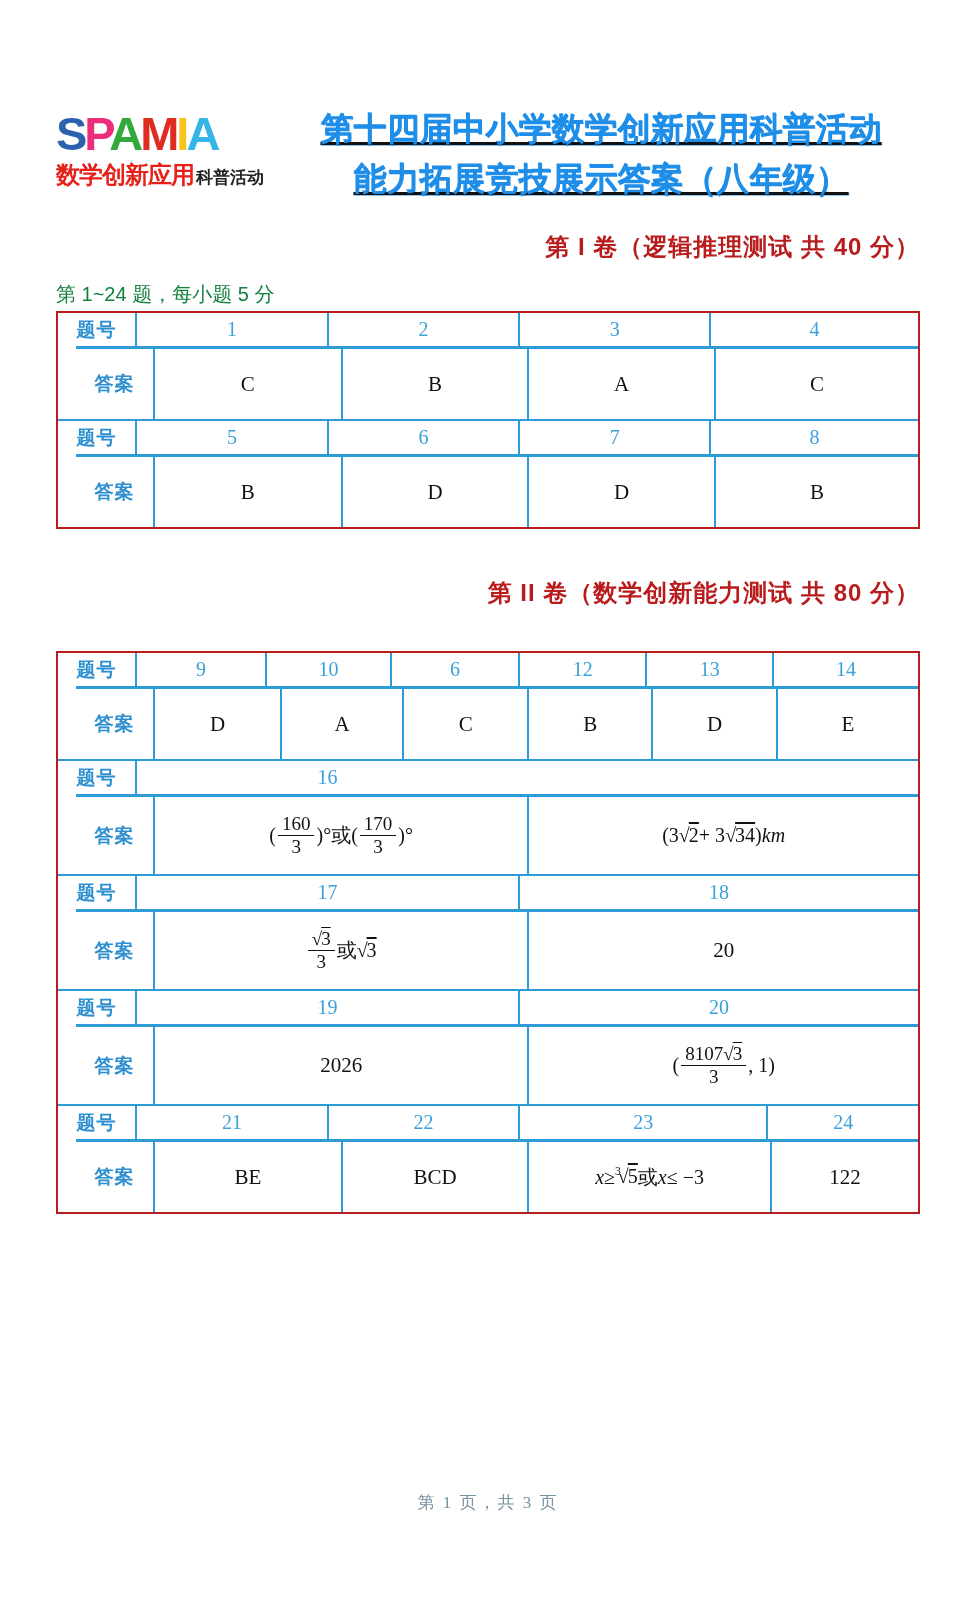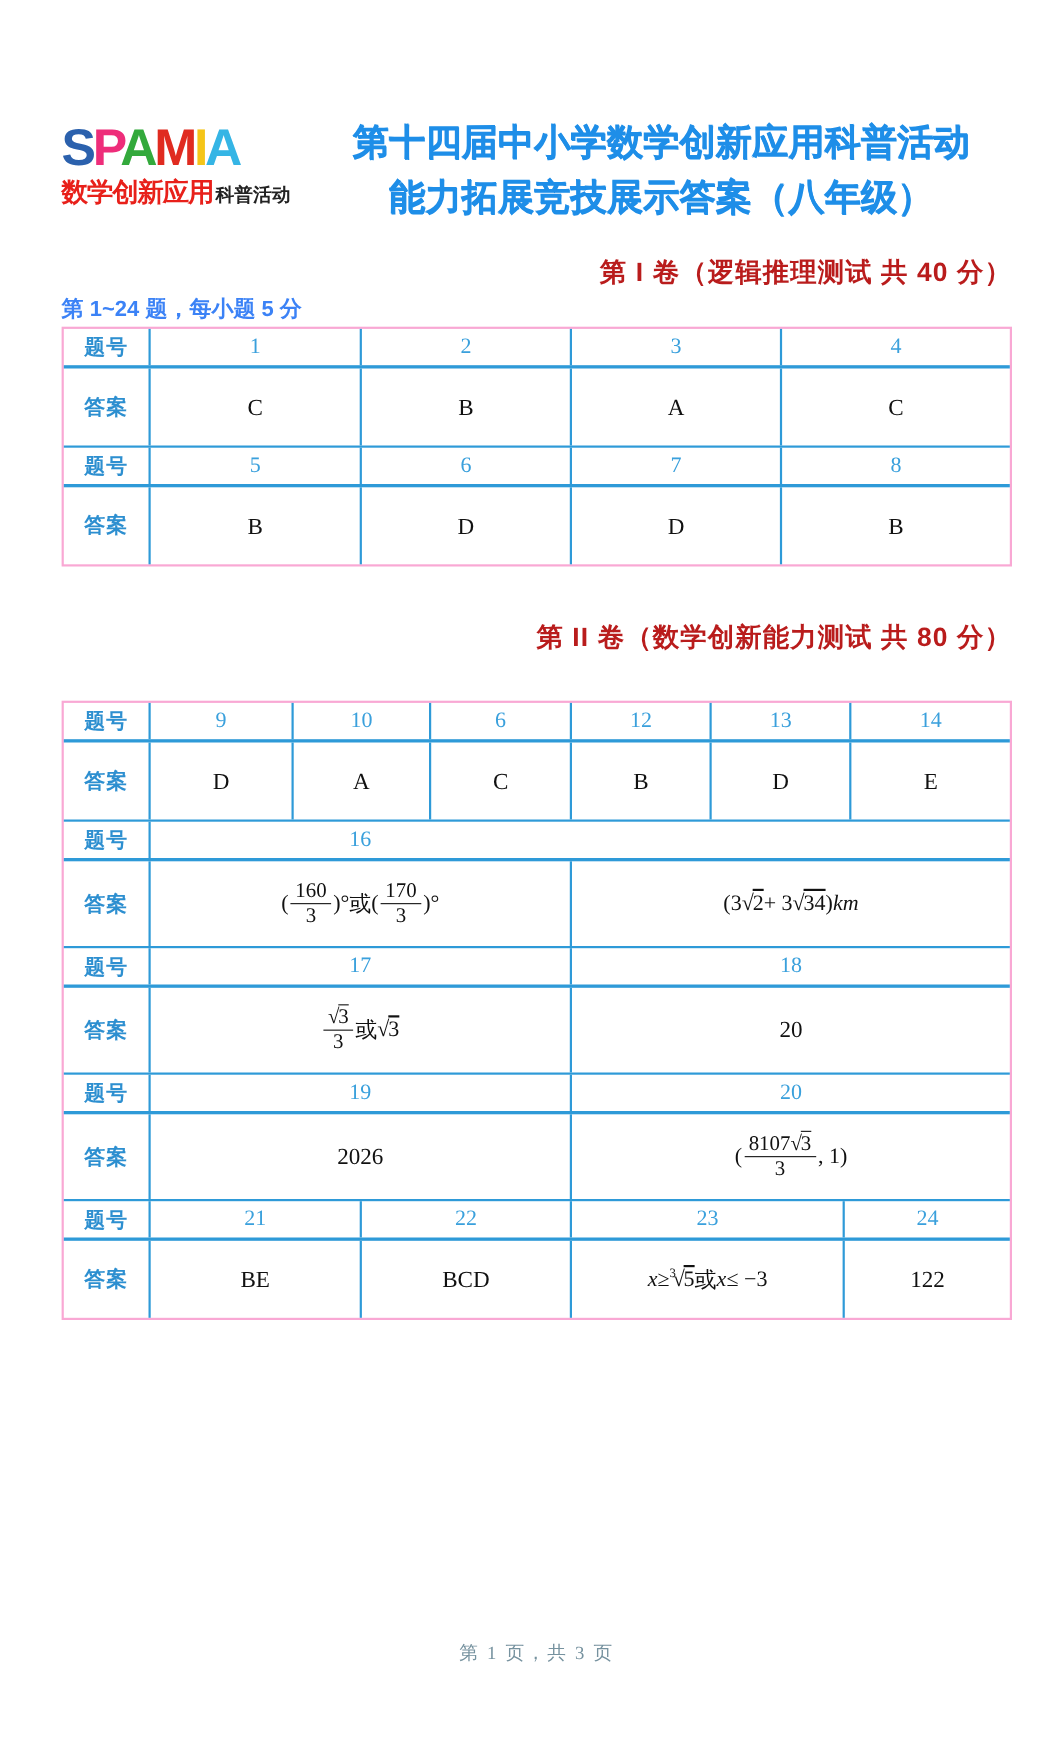--- a/index.html
+++ b/index.html
@@ -12,39 +12,39 @@
   .content{padding:110px 44px 0 56px;}
 
   
   .masthead{display:flex;align-items:flex-start;}
   .logo{width:226px;flex:0 0 auto;}
   .logo-word{font-weight:800;font-size:47px;line-height:1.0;letter-spacing:-3px;
     font-family:"Liberation Sans",sans-serif;}
   .logo-sub{margin-top:2px;white-space:nowrap;display:flex;align-items:baseline;}
   .logo-sub-main{color:#e8201a;font-weight:800;font-size:24px;letter-spacing:-1px;}
   .logo-sub-side{color:#222;font-weight:700;font-size:17px;margin-left:2px;}
-  .title-block{flex:1;text-align:center;padding-top:2px;}
+  .title-block{flex:1;text-align:center;padding-top:2px;text-decoration:underline;}
   .title-line{color:#1e8ee8;font-weight:800;font-size:33px;line-height:1.0;
     text-shadow:0.5px 0.5px 0 #1e8ee8;white-space:nowrap;}
   .title-line + .title-line{margin-top:17px;}
 
   
   .sec-heading{text-align:right;color:#b91c1c;font-weight:700;font-size:24px;
     margin-top:36px;letter-spacing:1px;}
   .sec-heading.sec2{margin-top:48px;}
-  .note{color:#3b82f6;font-weight:700;font-size:20px;margin-top:4px;}
-
-  
-  .anstable{border:2px solid #f9a8d4;margin-top:3px;}
+  .note{color:#15803d;font-weight:400;font-size:20px;margin-top:18px;}
+
+  
+  .anstable{border:2px solid #b91c1c;margin-top:3px;}
   .t2{margin-top:42px;}
   .trow{display:grid;}
   .trow + .trow{border-top:2px solid #2e9ad8;}
   .trow.ans{border-top:3px solid #2e9ad8;}
   .trow.hdr{height:33px;}
-  .trow.ans{height:70px;}
+  .trow.ans{height:70px;margin-left:18px;}
   .trow.tall{height:77px;}
   .cols4{grid-template-columns:77px 195fr 194fr 194fr 212fr;}
   .cols6{grid-template-columns:77px 132fr 127fr 130fr 129fr 129fr 148fr;}
   .cols2{grid-template-columns:77px 389fr 406fr;}
   .colsQ{grid-template-columns:77px 195fr 194fr 252fr 154fr;}
   .cell{display:flex;align-items:center;justify-content:center;min-width:0;}
   .cell + .cell{border-left:2px solid #2e9ad8;}
   .lab{color:#2d8fd0;font-size:19px;font-weight:700;letter-spacing:1px;}
   .num{font-family:"Liberation Serif","DejaVu Serif",serif;color:#3aa0dc;font-size:20px;}
   .val{font-family:"Liberation Serif","DejaVu Serif",serif;color:#111;font-size:21px;}

